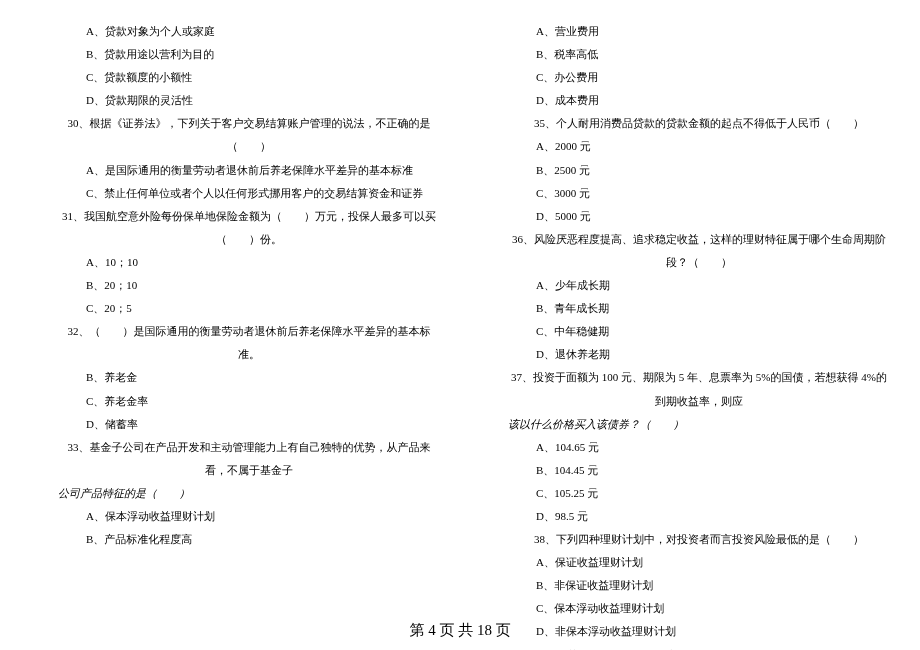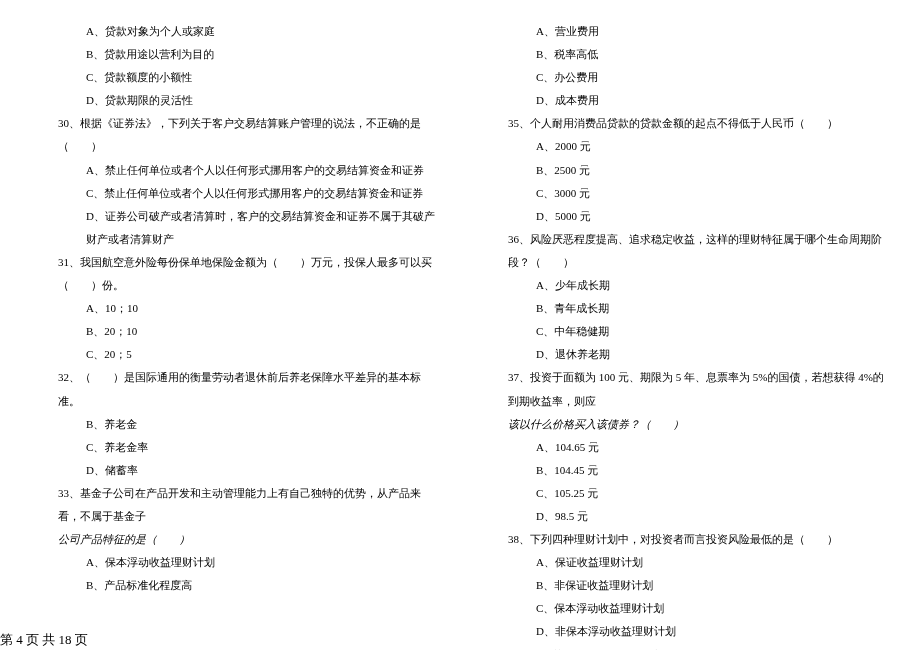--- a/index.html
+++ b/index.html
@@ -27,48 +27,49 @@
       display: flex;
       flex-direction: column;
     }
     .option {
       padding-left: 56px;
       line-height: 2.1;
     }
     .q-start {
       padding-left: 28px;
       line-height: 2.1;
+      text-align: center;
     }
     .q-cont {
       padding-left: 28px;
       line-height: 2.1;
       font-style: italic;
     }
     .footer {
       position: absolute;
-      bottom: 1px;
+      bottom: 10px;
       left: 0;
       right: 0;
-      font-size: 13px;
+      text-align: center;
+      font-size: 15px;
     }
   </style>
 </head>
 <body>
 
 <div class="two-col">
   <div class="col">
     <div class="option">A、贷款对象为个人或家庭</div>
     <div class="option">B、贷款用途以营利为目的</div>
     <div class="option">C、贷款额度的小额性</div>
     <div class="option">D、贷款期限的灵活性</div>
 
     <div class="q-start">30、根据《证券法》，下列关于客户交易结算账户管理的说法，不正确的是（　　）</div>
-    <div class="option">A、禁止任何单位或者个人以任何形式挪用客户的交易结算资金和证券</div>
+    <div class="option">A、是国际通用的衡量劳动者退休前后养老保障水平差异的基本标准</div>
     <div class="option">C、禁止任何单位或者个人以任何形式挪用客户的交易结算资金和证券</div>
-    <div class="option">D、证券公司破产或者清算时，客户的交易结算资金和证券不属于其破产财产或者清算财产</div>
 
     <div class="q-start">31、我国航空意外险每份保单地保险金额为（　　）万元，投保人最多可以买（　　）份。</div>
     <div class="option">A、10；10</div>
     <div class="option">B、20；10</div>
     <div class="option">C、20；5</div>
 
     <div class="q-start">32、（　　）是国际通用的衡量劳动者退休前后养老保障水平差异的基本标准。</div>
     <div class="option">B、养老金</div>
     <div class="option">C、养老金率</div>
     <div class="option">D、储蓄率</div>

